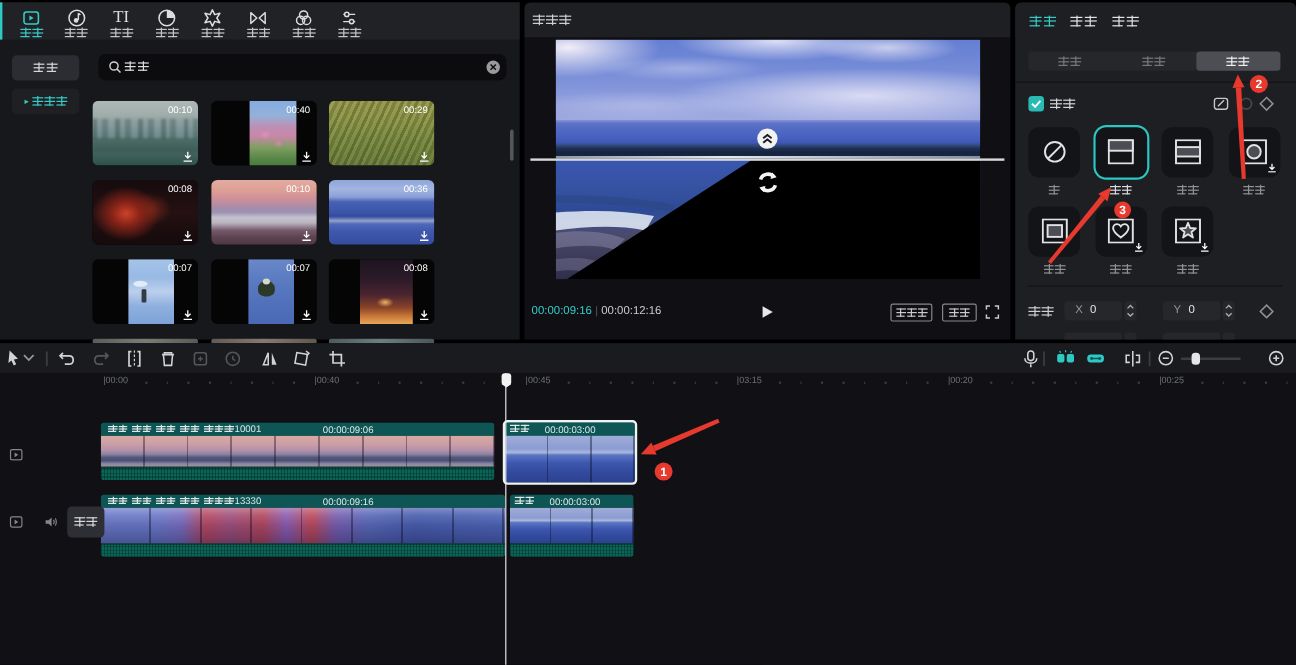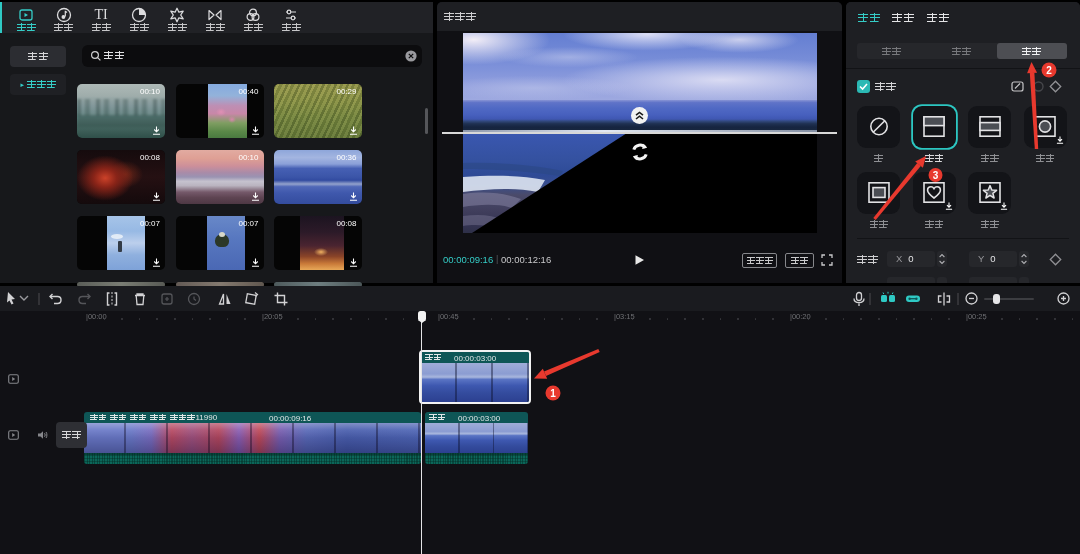--- a/index.html
+++ b/index.html
@@ -529,21 +529,21 @@
       <div class="ab" style="left:86px;top:26px;color:#6f7074;font-size:7.5px">|00:00</div>
       <div class="ab" style="left:103.6px;top:32px;width:1.5px;height:1.5px;background:#38393d;border-radius:50%"></div>
       <div class="ab" style="left:121.2px;top:32px;width:1.5px;height:1.5px;background:#38393d;border-radius:50%"></div>
       <div class="ab" style="left:138.8px;top:32px;width:1.5px;height:1.5px;background:#38393d;border-radius:50%"></div>
       <div class="ab" style="left:156.4px;top:32px;width:1.5px;height:1.5px;background:#38393d;border-radius:50%"></div>
       <div class="ab" style="left:174px;top:32px;width:1.5px;height:1.5px;background:#38393d;border-radius:50%"></div>
       <div class="ab" style="left:191.60000000000002px;top:32px;width:1.5px;height:1.5px;background:#38393d;border-radius:50%"></div>
       <div class="ab" style="left:209.20000000000002px;top:32px;width:1.5px;height:1.5px;background:#38393d;border-radius:50%"></div>
       <div class="ab" style="left:226.8px;top:32px;width:1.5px;height:1.5px;background:#38393d;border-radius:50%"></div>
       <div class="ab" style="left:244.4px;top:32px;width:1.5px;height:1.5px;background:#38393d;border-radius:50%"></div>
-      <div class="ab" style="left:262px;top:26px;color:#6f7074;font-size:7.5px">|20:05</div>
+      <div class="ab" style="left:262px;top:26px;color:#6f7074;font-size:7.5px">|00:40</div>
       <div class="ab" style="left:279.6px;top:32px;width:1.5px;height:1.5px;background:#38393d;border-radius:50%"></div>
       <div class="ab" style="left:297.2px;top:32px;width:1.5px;height:1.5px;background:#38393d;border-radius:50%"></div>
       <div class="ab" style="left:314.8px;top:32px;width:1.5px;height:1.5px;background:#38393d;border-radius:50%"></div>
       <div class="ab" style="left:332.4px;top:32px;width:1.5px;height:1.5px;background:#38393d;border-radius:50%"></div>
       <div class="ab" style="left:350px;top:32px;width:1.5px;height:1.5px;background:#38393d;border-radius:50%"></div>
       <div class="ab" style="left:367.6px;top:32px;width:1.5px;height:1.5px;background:#38393d;border-radius:50%"></div>
       <div class="ab" style="left:385.20000000000005px;top:32px;width:1.5px;height:1.5px;background:#38393d;border-radius:50%"></div>
       <div class="ab" style="left:402.8px;top:32px;width:1.5px;height:1.5px;background:#38393d;border-radius:50%"></div>
       <div class="ab" style="left:420.4px;top:32px;width:1.5px;height:1.5px;background:#38393d;border-radius:50%"></div>
       <div class="ab" style="left:438px;top:26px;color:#6f7074;font-size:7.5px">|00:45</div>
@@ -578,20 +578,51 @@
       <div class="ab" style="left:948.4px;top:32px;width:1.5px;height:1.5px;background:#38393d;border-radius:50%"></div>
       <div class="ab" style="left:966px;top:26px;color:#6f7074;font-size:7.5px">|00:25</div>
       <div class="ab" style="left:983.6px;top:32px;width:1.5px;height:1.5px;background:#38393d;border-radius:50%"></div>
       <div class="ab" style="left:1001.2px;top:32px;width:1.5px;height:1.5px;background:#38393d;border-radius:50%"></div>
       <div class="ab" style="left:1018.8px;top:32px;width:1.5px;height:1.5px;background:#38393d;border-radius:50%"></div>
       <div class="ab" style="left:1036.4px;top:32px;width:1.5px;height:1.5px;background:#38393d;border-radius:50%"></div>
       <div class="ab" style="left:1054px;top:32px;width:1.5px;height:1.5px;background:#38393d;border-radius:50%"></div>
       <div class="ab" style="left:1071.6px;top:32px;width:1.5px;height:1.5px;background:#38393d;border-radius:50%"></div>
     </div>
 
+  <div class="ab" style="left:84px;top:66px;width:328px;height:48px;border-radius:3px;overflow:hidden">
+    <div style="height:11px;background:#0e5656;position:relative">
+      <span class="zh ab" style="left:6px;top:1.5px;color:#e2e8e8;gap:1px">
+          <i class="cj" style="width:7.5px;height:7.5px"></i>
+          <i class="cj" style="width:7.5px;height:7.5px"></i>
+          <i style="width:2px"></i>
+          <i class="cj" style="width:7.5px;height:7.5px"></i>
+          <i class="cj" style="width:7.5px;height:7.5px"></i>
+          <i style="width:2px"></i>
+          <i class="cj" style="width:7.5px;height:7.5px"></i>
+          <i class="cj" style="width:7.5px;height:7.5px"></i>
+          <i style="width:2px"></i>
+          <i class="cj" style="width:7.5px;height:7.5px"></i>
+          <i class="cj" style="width:7.5px;height:7.5px"></i>
+          <i style="width:2px"></i>
+          <i class="cj" style="width:7.5px;height:7.5px"></i>
+          <i class="cj" style="width:7.5px;height:7.5px"></i>
+          <i class="cj" style="width:7.5px;height:7.5px"></i>
+          <span style="font-size:8px;line-height:8px;color:#e2e8e8">10001</span>
+        </span>
+      <span class="ab" style="left:185px;top:1.5px;color:#e2e8e8;font-size:8px">00:00:09:06</span>
+    </div>
+    <div style="height:26px;background:
+      repeating-linear-gradient(90deg, rgba(15,8,25,0) 0 35px, rgba(15,8,25,.38) 35px 36.5px),
+      linear-gradient(180deg,#d6aba3 0%,#cd9fa5 26%,#b591ab 46%,#8e82a2 60%,#545878 70%,#475178 80%,#8d83a0 90%,#a295a8 100%)"></div>
+    <div style="height:11px;background:
+      linear-gradient(180deg, rgba(4,40,34,.55) 0 1.5px, rgba(4,40,34,0) 1.5px),
+      repeating-linear-gradient(90deg, rgba(4,44,36,.5) 0 1px, rgba(4,44,36,0) 1px 2.5px),
+      repeating-linear-gradient(180deg, rgba(4,44,36,0) 0 2px, rgba(4,44,36,.4) 2px 3px),
+      #0b6659"></div>
+  </div>
 
   <div class="ab" style="left:419px;top:64px;width:112px;height:54px;border:2px solid #f2f2f2;border-radius:4px;overflow:hidden;background:#0e5656">
     <div style="height:11px;background:#0e5656;position:relative">
       <span class="zh ab" style="left:4px;top:1.5px;color:#e2e8e8;gap:1px">
           <i class="cj" style="width:7.5px;height:7.5px"></i>
           <i class="cj" style="width:7.5px;height:7.5px"></i>
         </span>
       <span class="ab" style="left:33px;top:1.5px;color:#e2e8e8;font-size:8px">00:00:03:00</span>
     </div>
     <div style="height:39px;background:
@@ -610,21 +641,21 @@
           <i style="width:2px"></i>
           <i class="cj" style="width:7.5px;height:7.5px"></i>
           <i class="cj" style="width:7.5px;height:7.5px"></i>
           <i style="width:2px"></i>
           <i class="cj" style="width:7.5px;height:7.5px"></i>
           <i class="cj" style="width:7.5px;height:7.5px"></i>
           <i style="width:2px"></i>
           <i class="cj" style="width:7.5px;height:7.5px"></i>
           <i class="cj" style="width:7.5px;height:7.5px"></i>
           <i class="cj" style="width:7.5px;height:7.5px"></i>
-          <span style="font-size:8px;line-height:8px;color:#e2e8e8">11990</span>
+          <span style="font-size:8px;line-height:8px;color:#e2e8e8">13330</span>
         </span>
       <span class="ab" style="left:185px;top:1.5px;color:#e2e8e8;font-size:8px">00:00:09:16</span>
     </div>
     <div style="height:30px;background:
       repeating-linear-gradient(90deg, rgba(10,5,25,0) 0 40.5px, rgba(10,5,25,.38) 40.5px 42px),
       linear-gradient(180deg, rgba(255,255,255,.3) 0%, rgba(255,255,255,.08) 22%, rgba(0,0,30,.1) 50%, rgba(0,0,40,.32) 100%),
       linear-gradient(90deg,#6b7ac8 0%,#6b7ac8 14%,#7a6ec0 20%,#b84a62 26%,#a0527e 32%,#b4485e 40%,#8a5fb4 46%,#c04a58 52%,#7a5fb0 58%,#5a6ab8 66%,#4a5fae 78%,#4f66b6 100%)"></div>
     <div style="height:11px;background:
       linear-gradient(180deg, rgba(4,40,34,.55) 0 1.5px, rgba(4,40,34,0) 1.5px),
       repeating-linear-gradient(90deg, rgba(4,44,36,.5) 0 1px, rgba(4,44,36,0) 1px 2.5px),

